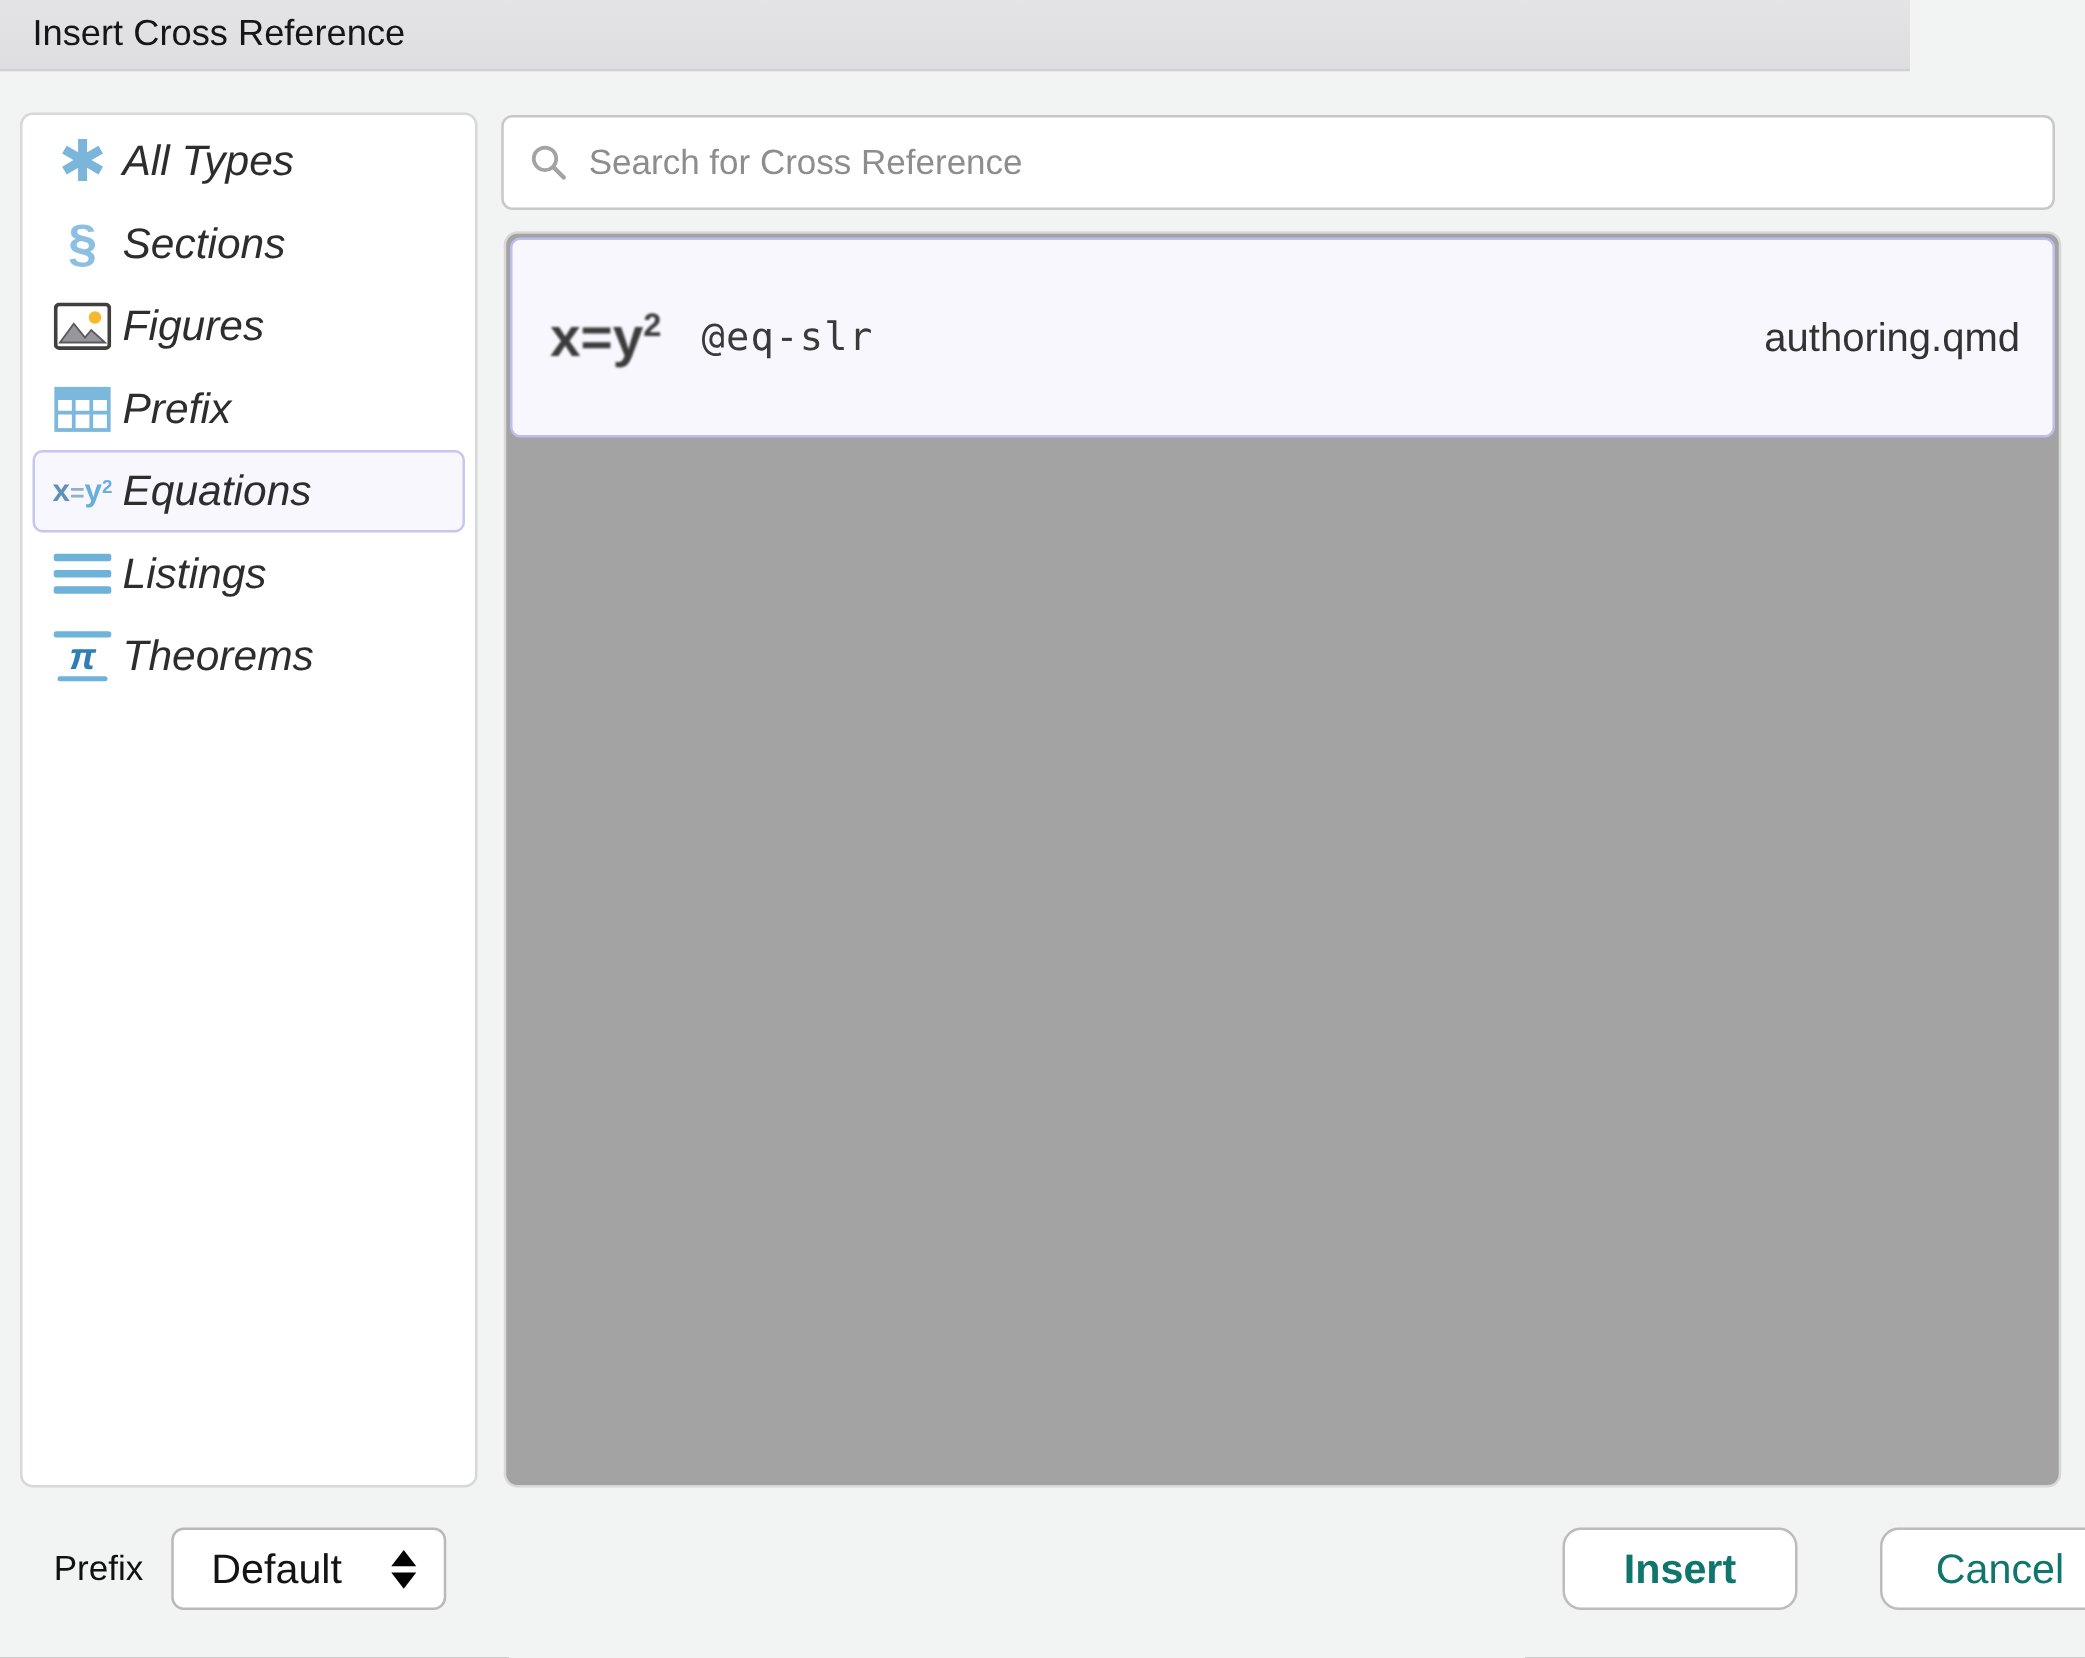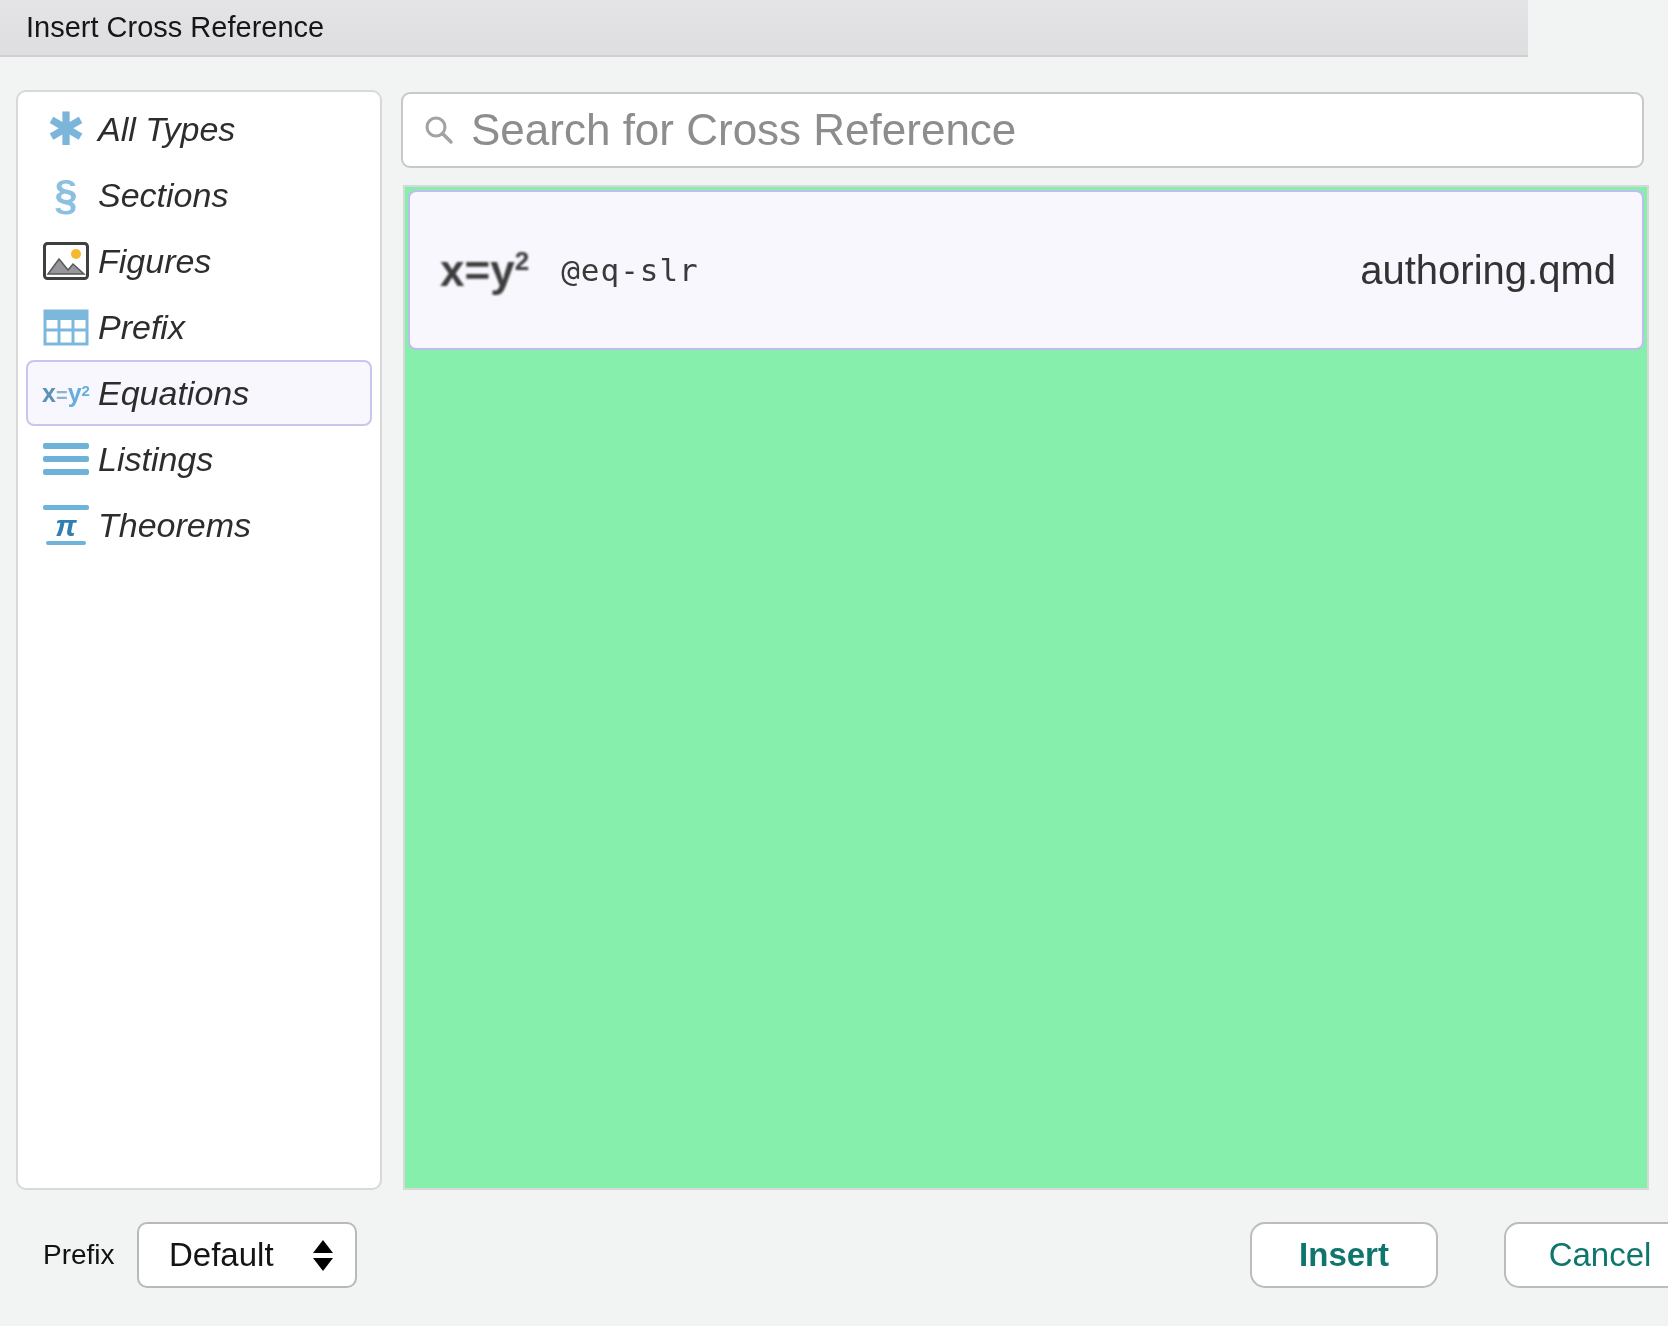--- a/index.html
+++ b/index.html
@@ -62,44 +62,44 @@
   
   .search-box {
     position:absolute; left:401px; top:92px; width:1243px; height:76px;
     background:#ffffff; border:2px solid #c8c8c8; border-radius:9px;
     display:flex; align-items:center; padding:0 20px;
   }
   .search-box svg { flex:0 0 auto; }
   .search-box input {
     border:none; outline:none; flex:1; margin-left:16px;
     font-family:"Liberation Sans", sans-serif;
-    font-size:44px; color:#2e2e2e; background:transparent;
+    font-size:28px; color:#2e2e2e; background:transparent;
   }
   .search-box input::placeholder { color:#8d8d8d; opacity:1; }
 
   
   .results-panel {
     position:absolute; left:403px; top:185px; width:1246px; height:1005px;
-    background:#86efac; border:2px solid #d8d8d8; border-radius:0;
+    background:#a3a3a3; border:2px solid #d8d8d8; border-radius:11px;
   }
   .result-row {
     position:absolute; left:3px; top:3px; right:3px; height:160px;
     background:#f7f7fd; border:2px solid #bdbdee; border-radius:8px;
     display:flex; align-items:center; padding:0 26px 0 30px;
   }
   .eq-icon-dark {
     font-weight:bold; color:#3c3c3c; font-size:44px; line-height:1;
     filter:blur(1px); white-space:nowrap;
   }
   .eq-icon-dark sup { font-size:26px; }
   .ref-id {
     margin-left:32px; font-family:"DejaVu Sans Mono", monospace;
     font-size:31px; color:#3a3a3a; letter-spacing:1px;
   }
-  .ref-file { margin-left:auto; font-size:40px; color:#333333; }
+  .ref-file { margin-left:auto; font-size:32px; color:#333333; }
 
   
   .prefix-label {
     position:absolute; left:43px; top:1222px; height:66px; line-height:66px;
     font-size:28px; color:#111111;
   }
   .prefix-select {
     position:absolute; left:137px; top:1222px; width:220px; height:66px;
     background:#ffffff; border:2px solid #b9b9b9; border-radius:10px;
     display:flex; align-items:center; padding:0 22px 0 30px; cursor:default;

